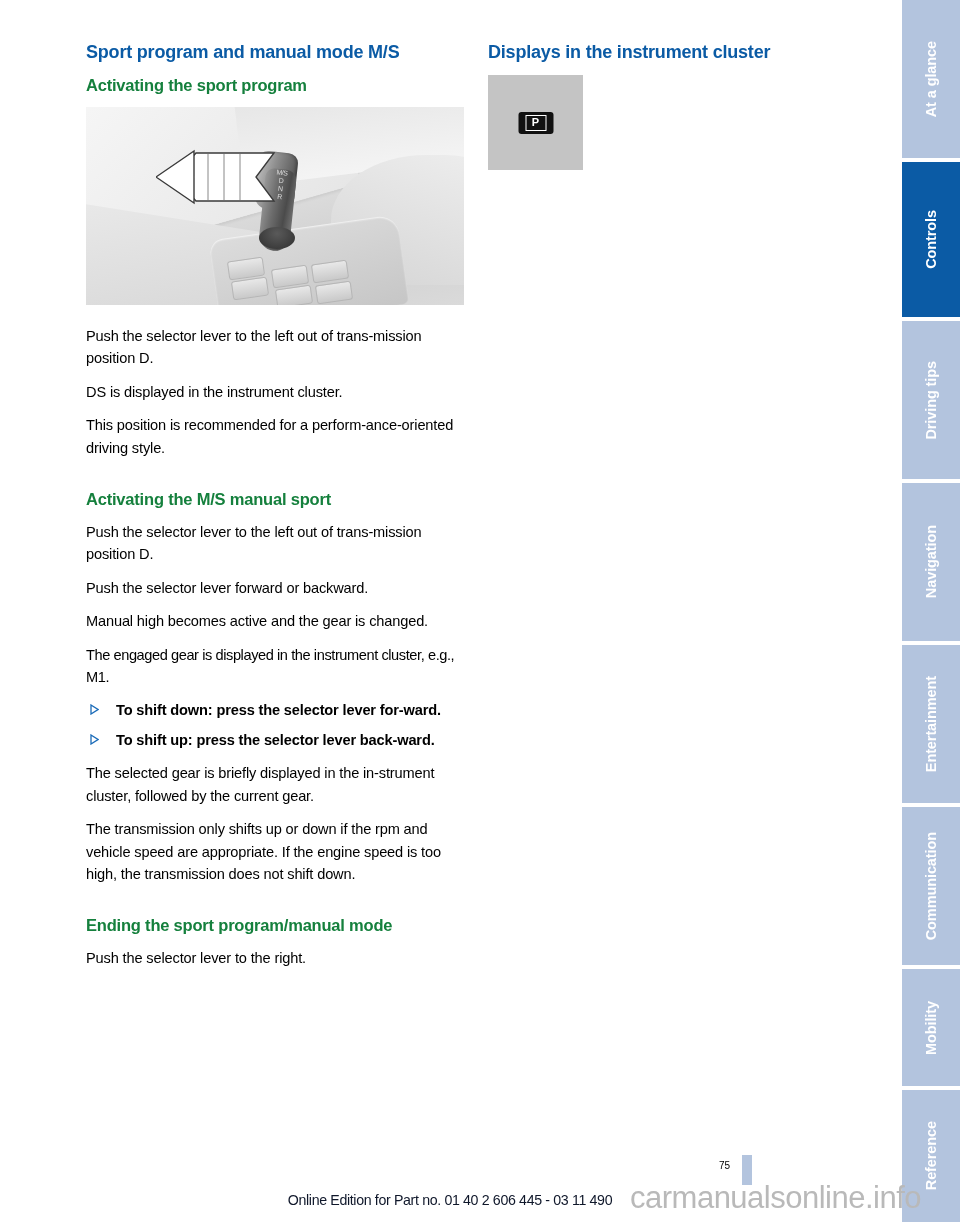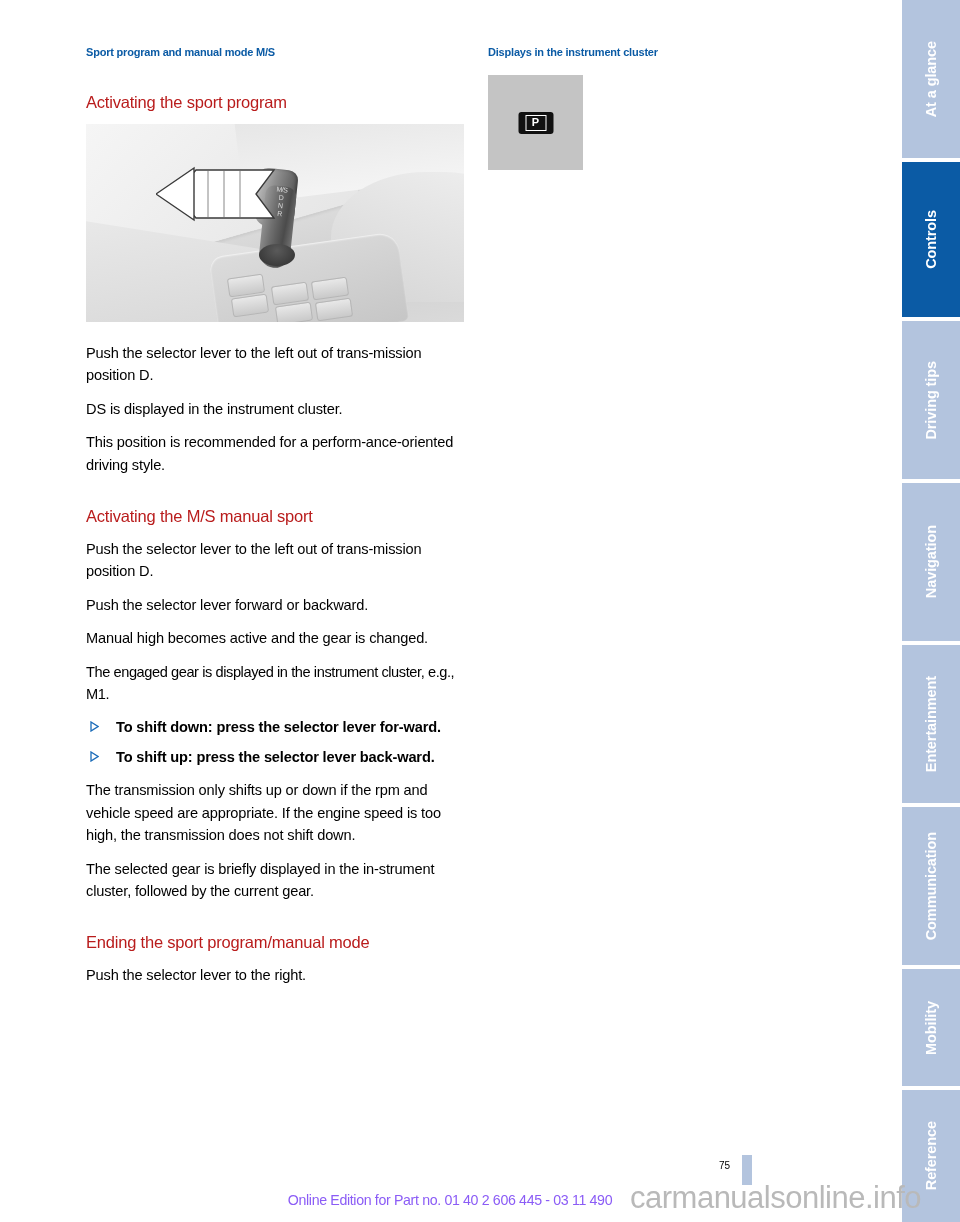--- a/index.html
+++ b/index.html
@@ -27,33 +27,33 @@
   
   .column {
     position: absolute;
     top: 42px;
     width: 378px;
   }
   #col-left  { left: 86px; }
   #col-right { left: 488px; }
 
   h1.chapter-title {
-    font-size: 11px;
+    font-size: 18px;
     line-height: 21px;
     font-weight: bold;
     color: #0b5ba5;
-    margin: 0 0 29px 0;
+    margin: 0 0 12px 0;
     letter-spacing: -0.2px;
   }
 
   h2.section-title {
     font-size: 16.5px;
     line-height: 21px;
-    font-weight: normal;
-    color: #b91c1c;
+    font-weight: bold;
+    color: #15803d;
     margin: 8px 0 11px 0;
     letter-spacing: -0.2px;
   }
   h2.section-title.spaced { margin-top: 30px; }
 
   p.body-text {
     font-size: 14.6px;
     line-height: 22.4px;
     color: #000000;
     margin: 0 0 11px 0;
@@ -269,21 +269,21 @@
     height: 30px;
     background: #b3c4de;
   }
   #footer-line {
     position: absolute;
     left: 0;
     top: 1192px;
     width: 900px;
     text-align: center;
     font-size: 14.2px;
-    color: #8b5cf6;
+    color: #0f172a;
     letter-spacing: -0.35px;
   }
   #watermark {
     position: absolute;
     left: 630px;
     top: 1180px;
     font-size: 31px;
     color: #b9b9b9;
     letter-spacing: -0.5px;
     white-space: nowrap;
@@ -350,22 +350,22 @@
         <span>To shift down: press the selector lever for-ward.</span>
       </li>
       <li>
         <svg class="tri-icon" viewBox="0 0 9 11">
           <polygon points="1,1 8,5.5 1,10" fill="none" stroke="#1a6bb8" stroke-width="1.3"></polygon>
         </svg>
         <span>To shift up: press the selector lever back-ward.</span>
       </li>
     </ul>
 
+    <p class="body-text">The selected gear is briefly displayed in the in-strument cluster, followed by the current gear.</p>
     <p class="body-text">The transmission only shifts up or down if the rpm and vehicle speed are appropriate. If the engine speed is too high, the transmission does not shift down.</p>
-    <p class="body-text">The selected gear is briefly displayed in the in-strument cluster, followed by the current gear.</p>
 
     <h2 class="section-title spaced">Ending the sport program/manual mode</h2>
 
     <p class="body-text">Push the selector lever to the right.</p>
   </div>
 
   <div class="column" id="col-right">
 
     <h1 class="chapter-title">Displays in the instrument cluster</h1>
 

